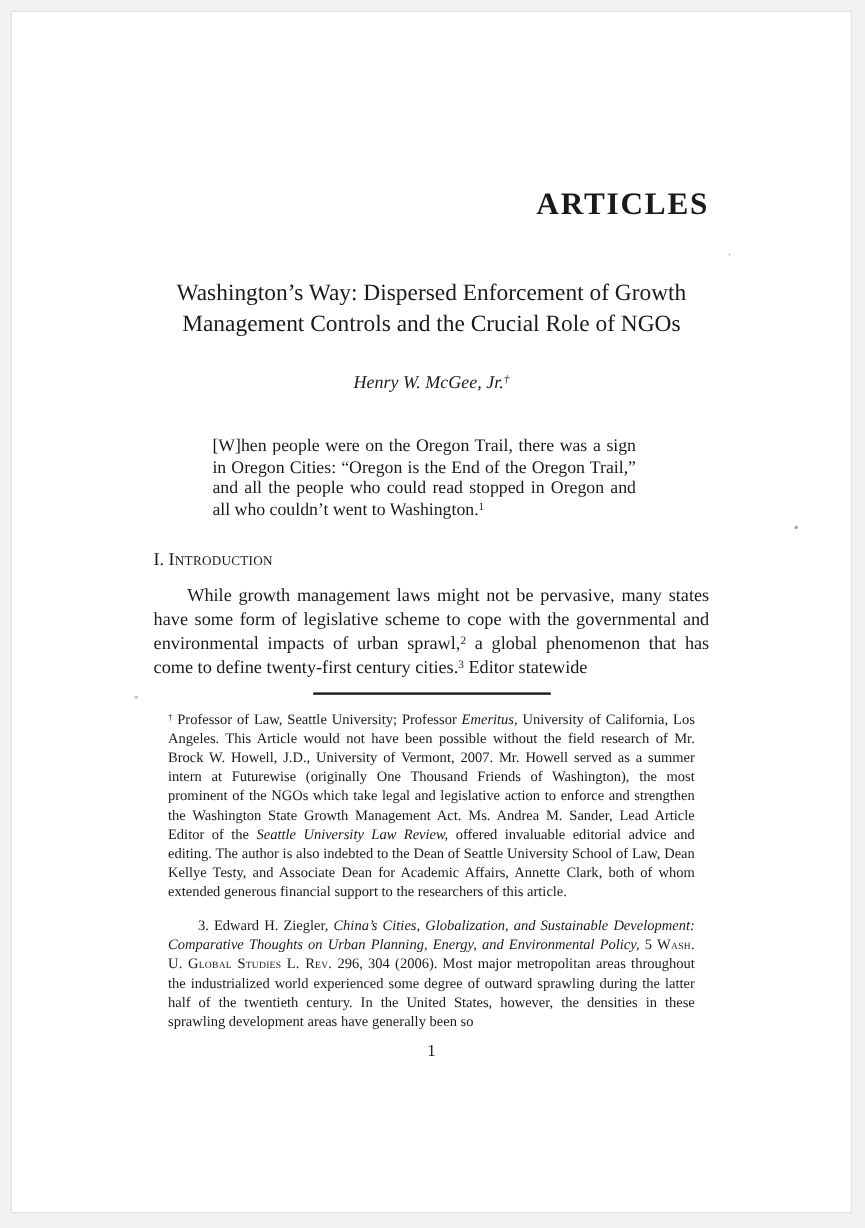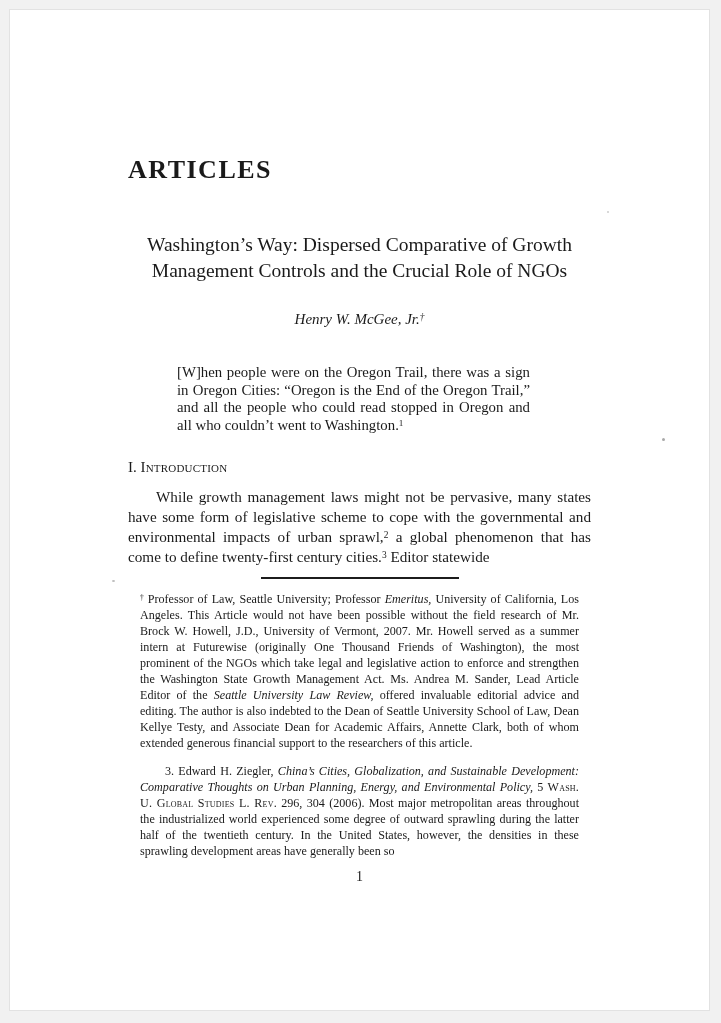--- a/index.html
+++ b/index.html
@@ -33,21 +33,21 @@
     padding: 0 118px;
     height: 100%;
     box-sizing: border-box;
   }
   .masthead {
     margin: 0;
     padding-top: 145px;
     font-size: 26px;
     line-height: 30px;
     font-weight: bold;
-    text-align: left;
+    text-align: right;
     letter-spacing: 1.5px;
   }
   .title {
     margin: 47px 0 0 0;
     font-size: 19.5px;
     line-height: 26px;
     font-weight: normal;
     text-align: center;
   }
   .author {
@@ -112,21 +112,21 @@
 </head>
 <body>
 
 <div class="canvas">
   <div class="paper">
     <div class="content">
 
       <h1 class="masthead">ARTICLES</h1>
 
       <h2 class="title">
-        <span>Washington’s Way: Dispersed Comparative of Growth</span><br>
+        <span>Washington’s Way: Dispersed Enforcement of Growth</span><br>
         <span>Management Controls and the Crucial Role of NGOs</span>
       </h2>
 
       <div class="author"><span>Henry W. McGee, Jr.</span><span class="sup">†</span></div>
 
       <div class="epigraph"><span>[W]hen people were on the Oregon Trail, there was a sign in Oregon Cities: “Oregon is the End of the Oregon Trail,” and all the people who could read stopped in Oregon and all who couldn’t went to Washington.</span><span class="sup">1</span></div>
 
       <div class="section-heading"><span>I. </span><span class="sc">Introduction</span></div>
 
       <p class="body-par"><span>While growth management laws might not be pervasive, many states have some form of legislative scheme to cope with the governmental and environmental impacts of urban sprawl,</span><span class="sup">2</span><span> a global phenomenon that has come to define twenty-first century cities.</span><span class="sup">3</span><span>  Editor statewide</span></p>

